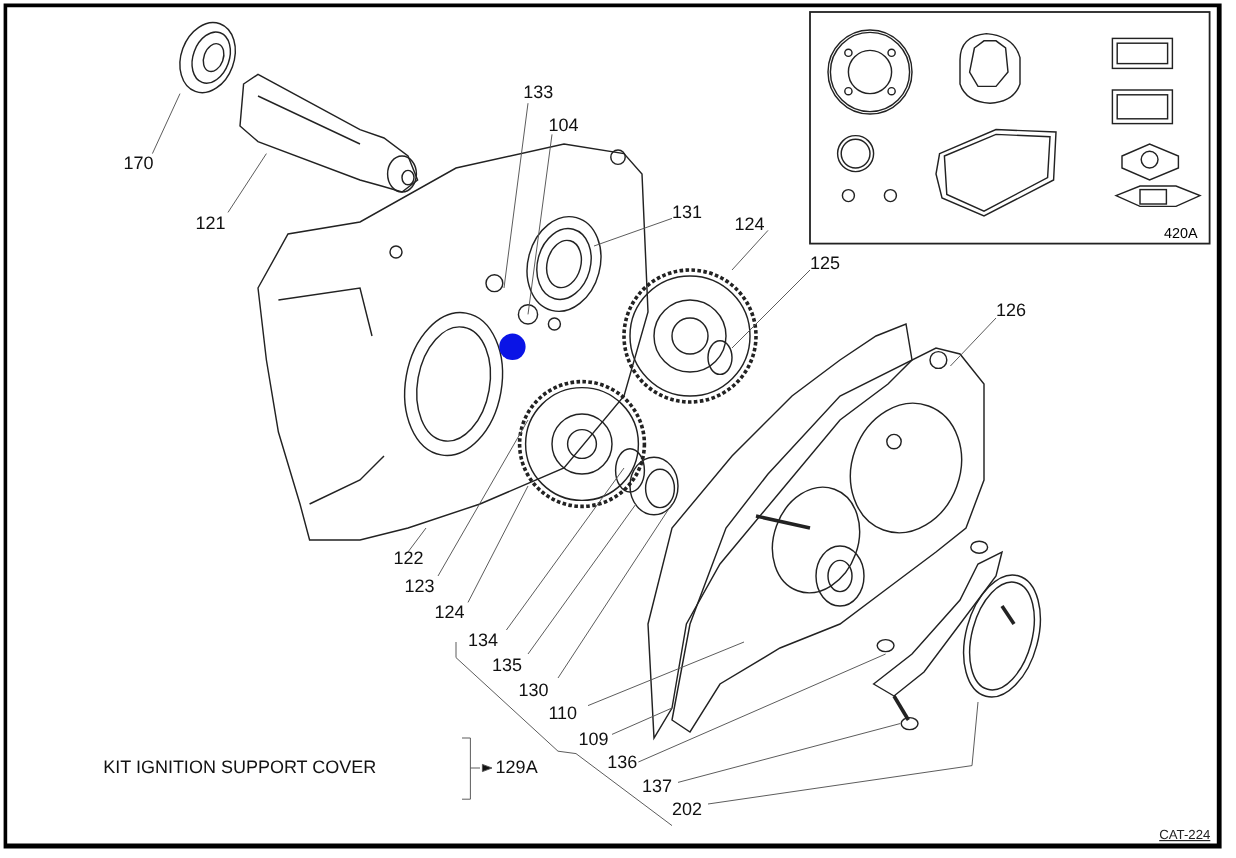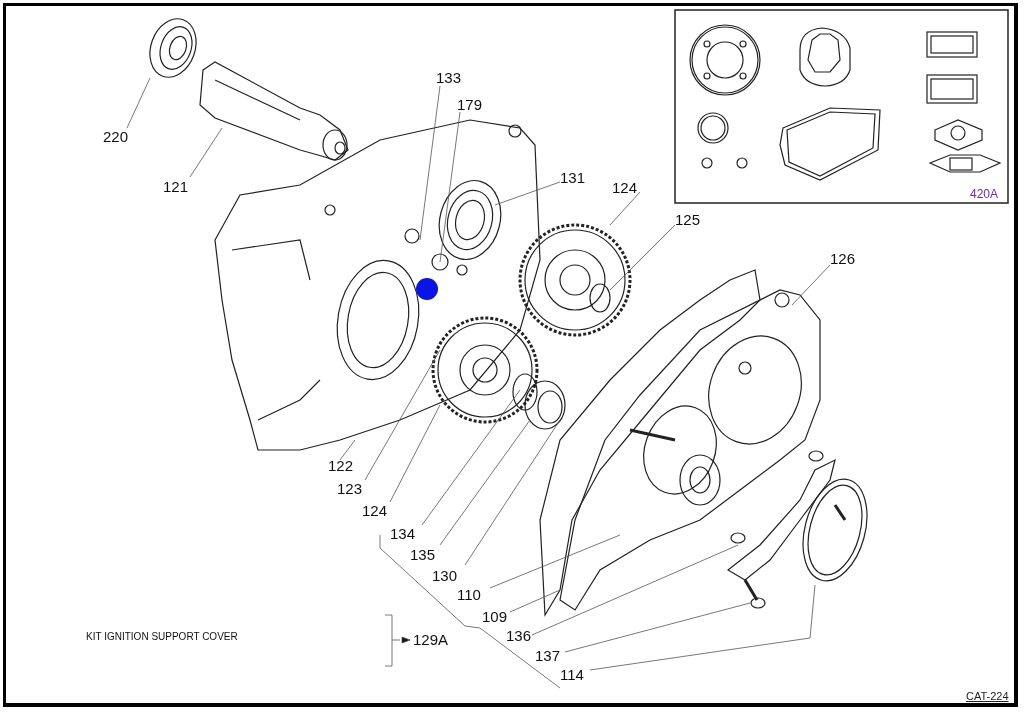--- a/index.html
+++ b/index.html
@@ -1,22 +1,22 @@
 <!DOCTYPE html>
 <html><head>
 <meta charset="utf-8">
 <style>
   html, body { margin:0; padding:0; background:#ffffff; }
   body { width:1030px; height:715px; position:relative; overflow:hidden; font-family:"Liberation Sans", sans-serif; }
   .frame { position:absolute; left:3px; top:3px; width:1015px; height:704px; border:3px solid #000; border-right-width:4px; border-bottom-width:4px; box-sizing:border-box; }
   svg.drawing { position:absolute; left:0; top:0; }
   .lbl { position:absolute; font-size:15px; color:#111; line-height:1; white-space:nowrap; }
-  .kit-text { position:absolute; left:86px; top:631px; font-size:10px; color:#111; }
+  .kit-text { position:absolute; left:86px; top:631px; font-size:15px; color:#111; }
   .cat-code { position:absolute; left:966px; top:690px; font-size:11px; color:#222;text-decoration:underline; }
-  .inset-code { position:absolute; left:970px; top:187px; font-size:12px; color:#6d28d9; }
+  .inset-code { position:absolute; left:970px; top:187px; font-size:12px; color:#000000; }
   .marker { position:absolute; left:416px; top:278px; width:22px; height:22px; border-radius:50%; background:#0a14e6; }
 </style>
 </head>
 <body>
 
 <div class="frame"></div>
 
 <svg class="drawing" width="1030" height="715" viewBox="0 0 1030 715">
   <g fill="none" stroke="#222" stroke-width="1.2">
 
@@ -139,34 +139,34 @@
       <line x1="565" y1="652" x2="750" y2="603"></line>
       <polyline points="590,670 810,638 815,585"></polyline>
       <polyline points="380,535 380,548 465,626 480,628 560,688"></polyline>
       <polyline points="385,615 392,615 392,666 385,666"></polyline>
       <line x1="392" y1="640" x2="400" y2="640"></line>
       <polygon points="402,637 410,640 402,643" fill="#111"></polygon>
     </g>
   </g>
 </svg>
 
-<span class="lbl" style="left:103px;top:129px">220</span>
+<span class="lbl" style="left:103px;top:129px">170</span>
 <span class="lbl" style="left:163px;top:179px">121</span>
 <span class="lbl" style="left:328px;top:458px">122</span>
 <span class="lbl" style="left:337px;top:481px">123</span>
 <span class="lbl" style="left:362px;top:503px">124</span>
 <span class="lbl" style="left:612px;top:180px">124</span>
 <span class="lbl" style="left:675px;top:212px">125</span>
 <span class="lbl" style="left:830px;top:251px">126</span>
 <span class="lbl" style="left:457px;top:587px">110</span>
-<span class="lbl" style="left:560px;top:667px">114</span>
+<span class="lbl" style="left:560px;top:667px">202</span>
 <span class="lbl" style="left:482px;top:609px">109</span>
 <span class="lbl" style="left:432px;top:568px">130</span>
 <span class="lbl" style="left:560px;top:170px">131</span>
-<span class="lbl" style="left:457px;top:97px">179</span>
+<span class="lbl" style="left:457px;top:97px">104</span>
 <span class="lbl" style="left:436px;top:70px">133</span>
 <span class="lbl" style="left:390px;top:526px">134</span>
 <span class="lbl" style="left:410px;top:547px">135</span>
 <span class="lbl" style="left:506px;top:628px">136</span>
 <span class="lbl" style="left:535px;top:648px">137</span>
 
 <span class="kit-text">KIT IGNITION SUPPORT COVER</span>
 <span class="lbl" style="left:413px;top:632px">129A</span>
 
 <span class="inset-code">420A</span>

